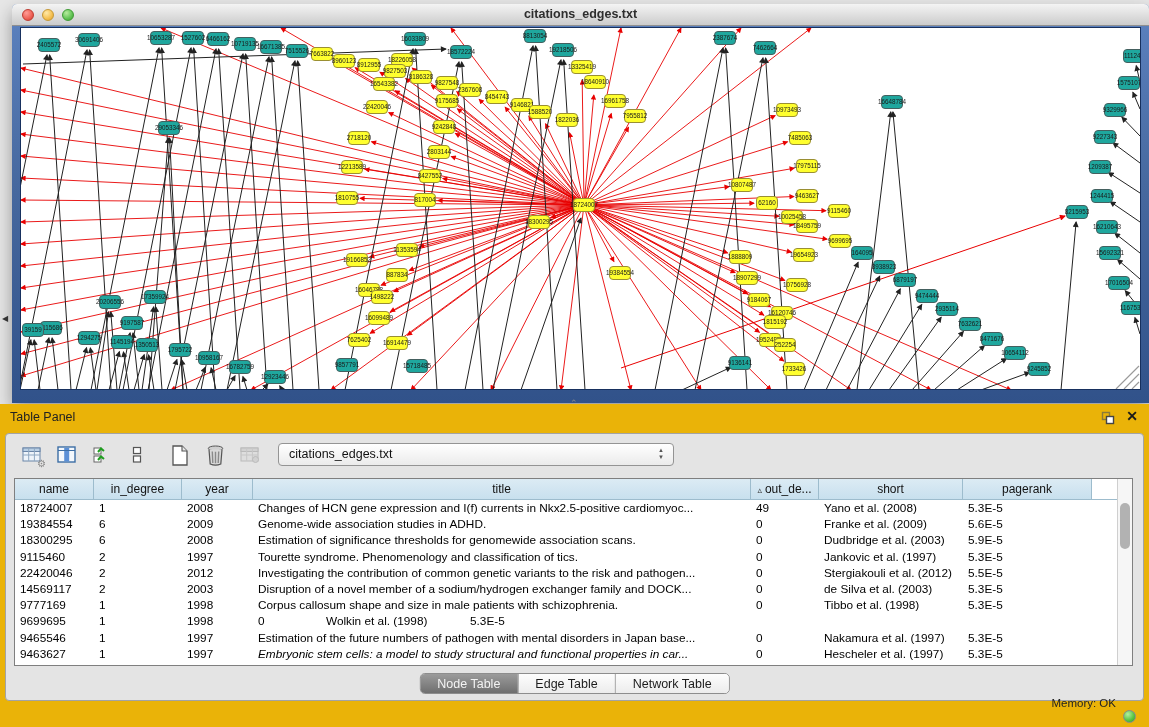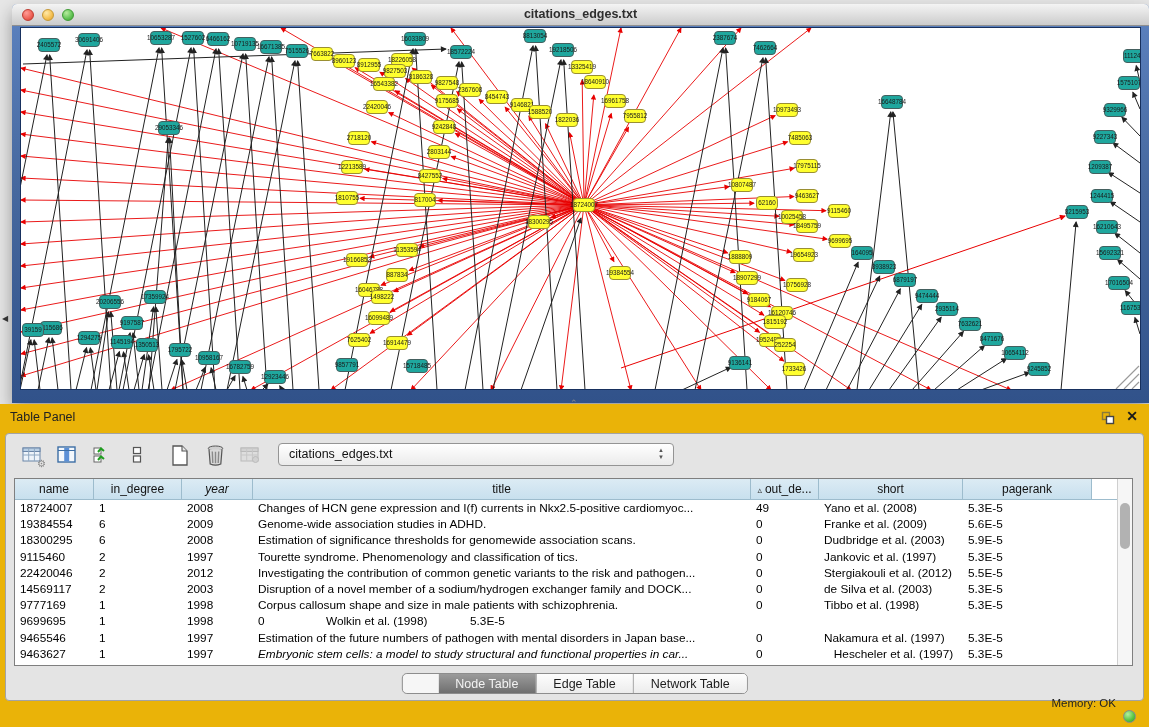--- a/index.html
+++ b/index.html
@@ -52,21 +52,21 @@
   .hcell .sort { font-size:9px; color:#333; margin-right:3px; }
   .hfiller { flex:1; background:#fff; }
   .tbody { position:absolute; left:0; right:15px; top:21px; bottom:0; overflow:hidden; }
   .trow { display:flex; height:16.2px; }
   .tcell { font-size:11.8px; color:#000; padding-left:5px; white-space:nowrap; overflow:hidden; line-height:16px; }
   .vscroll { position:absolute; right:0; top:0; bottom:0; width:15px; background:#f6f6f6; border-left:1px solid #cfcfcf; }
   .vthumb { position:absolute; left:2px; top:24px; width:10px; height:46px; border-radius:6px; background:#b2b2b2; }
 
   .tabs { position:absolute; left:50%; bottom:6px; transform:translateX(-50%); display:flex;
     height:21px; border:1px solid #8d8d8d; border-radius:5px; overflow:hidden;
-    background:#f6f6f6; font-size:12.5px; line-height:20px;padding-left:36px; }
+    background:#f6f6f6; font-size:12.5px; line-height:20px; }
   .seg { padding:0 17px; color:#1c1c1c; background:linear-gradient(#fdfdfd,#ececec); cursor:pointer; }
   .seg + .seg { border-left:1px solid #a6a6a6; }
   .seg.selected { background:linear-gradient(#9b9b9b,#6f6f6f); color:#f3f3f3; border-left:none; }
 
   .status-mem { position:absolute; right:33px; bottom:18px; font-size:11.5px; color:#222; }
   .status-dot { position:absolute; right:13px; bottom:4px; width:13px; height:13px; border-radius:50%;
     background:radial-gradient(circle at 35% 30%,#b3f0a0,#54c23f 60%,#2e9e22); border:1px solid #8a8a8a; }
 </style>
 </head>
 <body>
@@ -562,21 +562,21 @@
 
     <div class="dropdown">
       <span>citations_edges.txt</span>
       <span class="spinner">▲<br>▼</span>
     </div>
 
     <div class="table">
       <div class="thead" id="thead">
           <div class="hcell" style="width: 79px;"><span>name</span></div>
           <div class="hcell" style="width: 88px;"><span>in_degree</span></div>
-          <div class="hcell" style="width: 71px; font-style: italic;"><span>year</span></div>
+          <div class="hcell" style="width: 71px;"><span>year</span></div>
           <div class="hcell" style="width: 498px;"><span>title</span></div>
           <div class="hcell" style="width: 68px;"><span class="sort">▵</span><span>out_de...</span></div>
           <div class="hcell" style="width: 144px;"><span>short</span></div>
           <div class="hcell" style="width: 129px;"><span>pagerank</span></div>
           <div class="hfiller"></div>
         </div>
       <div class="tbody" id="tbody">
           <div class="trow">
             <div class="tcell" style="width: 79px;">18724007</div>
             <div class="tcell" style="width: 88px;">1</div>
@@ -656,21 +656,21 @@
             <div class="tcell" style="width: 68px;">0</div>
             <div class="tcell" style="width: 144px;">Nakamura et al. (1997)</div>
             <div class="tcell" style="width: 129px;">5.3E-5</div>
           </div>
           <div class="trow">
             <div class="tcell" style="width: 79px;">9463627</div>
             <div class="tcell" style="width: 88px;">1</div>
             <div class="tcell" style="width: 71px;">1997</div>
             <div class="tcell" style="width: 498px; font-style: italic;">Embryonic stem cells: a model to study structural and functional properties in car...</div>
             <div class="tcell" style="width: 68px;">0</div>
-            <div class="tcell" style="width: 144px; text-align: center;">Hescheler et al. (1997)</div>
+            <div class="tcell" style="width: 144px;">Hescheler et al. (1997)</div>
             <div class="tcell" style="width: 129px;">5.3E-5</div>
           </div>
         </div>
       <div class="vscroll">
         <div class="vthumb"></div>
       </div>
     </div>
 
     <div class="tabs" id="tabs">
         <span class="seg selected">Node Table</span>

